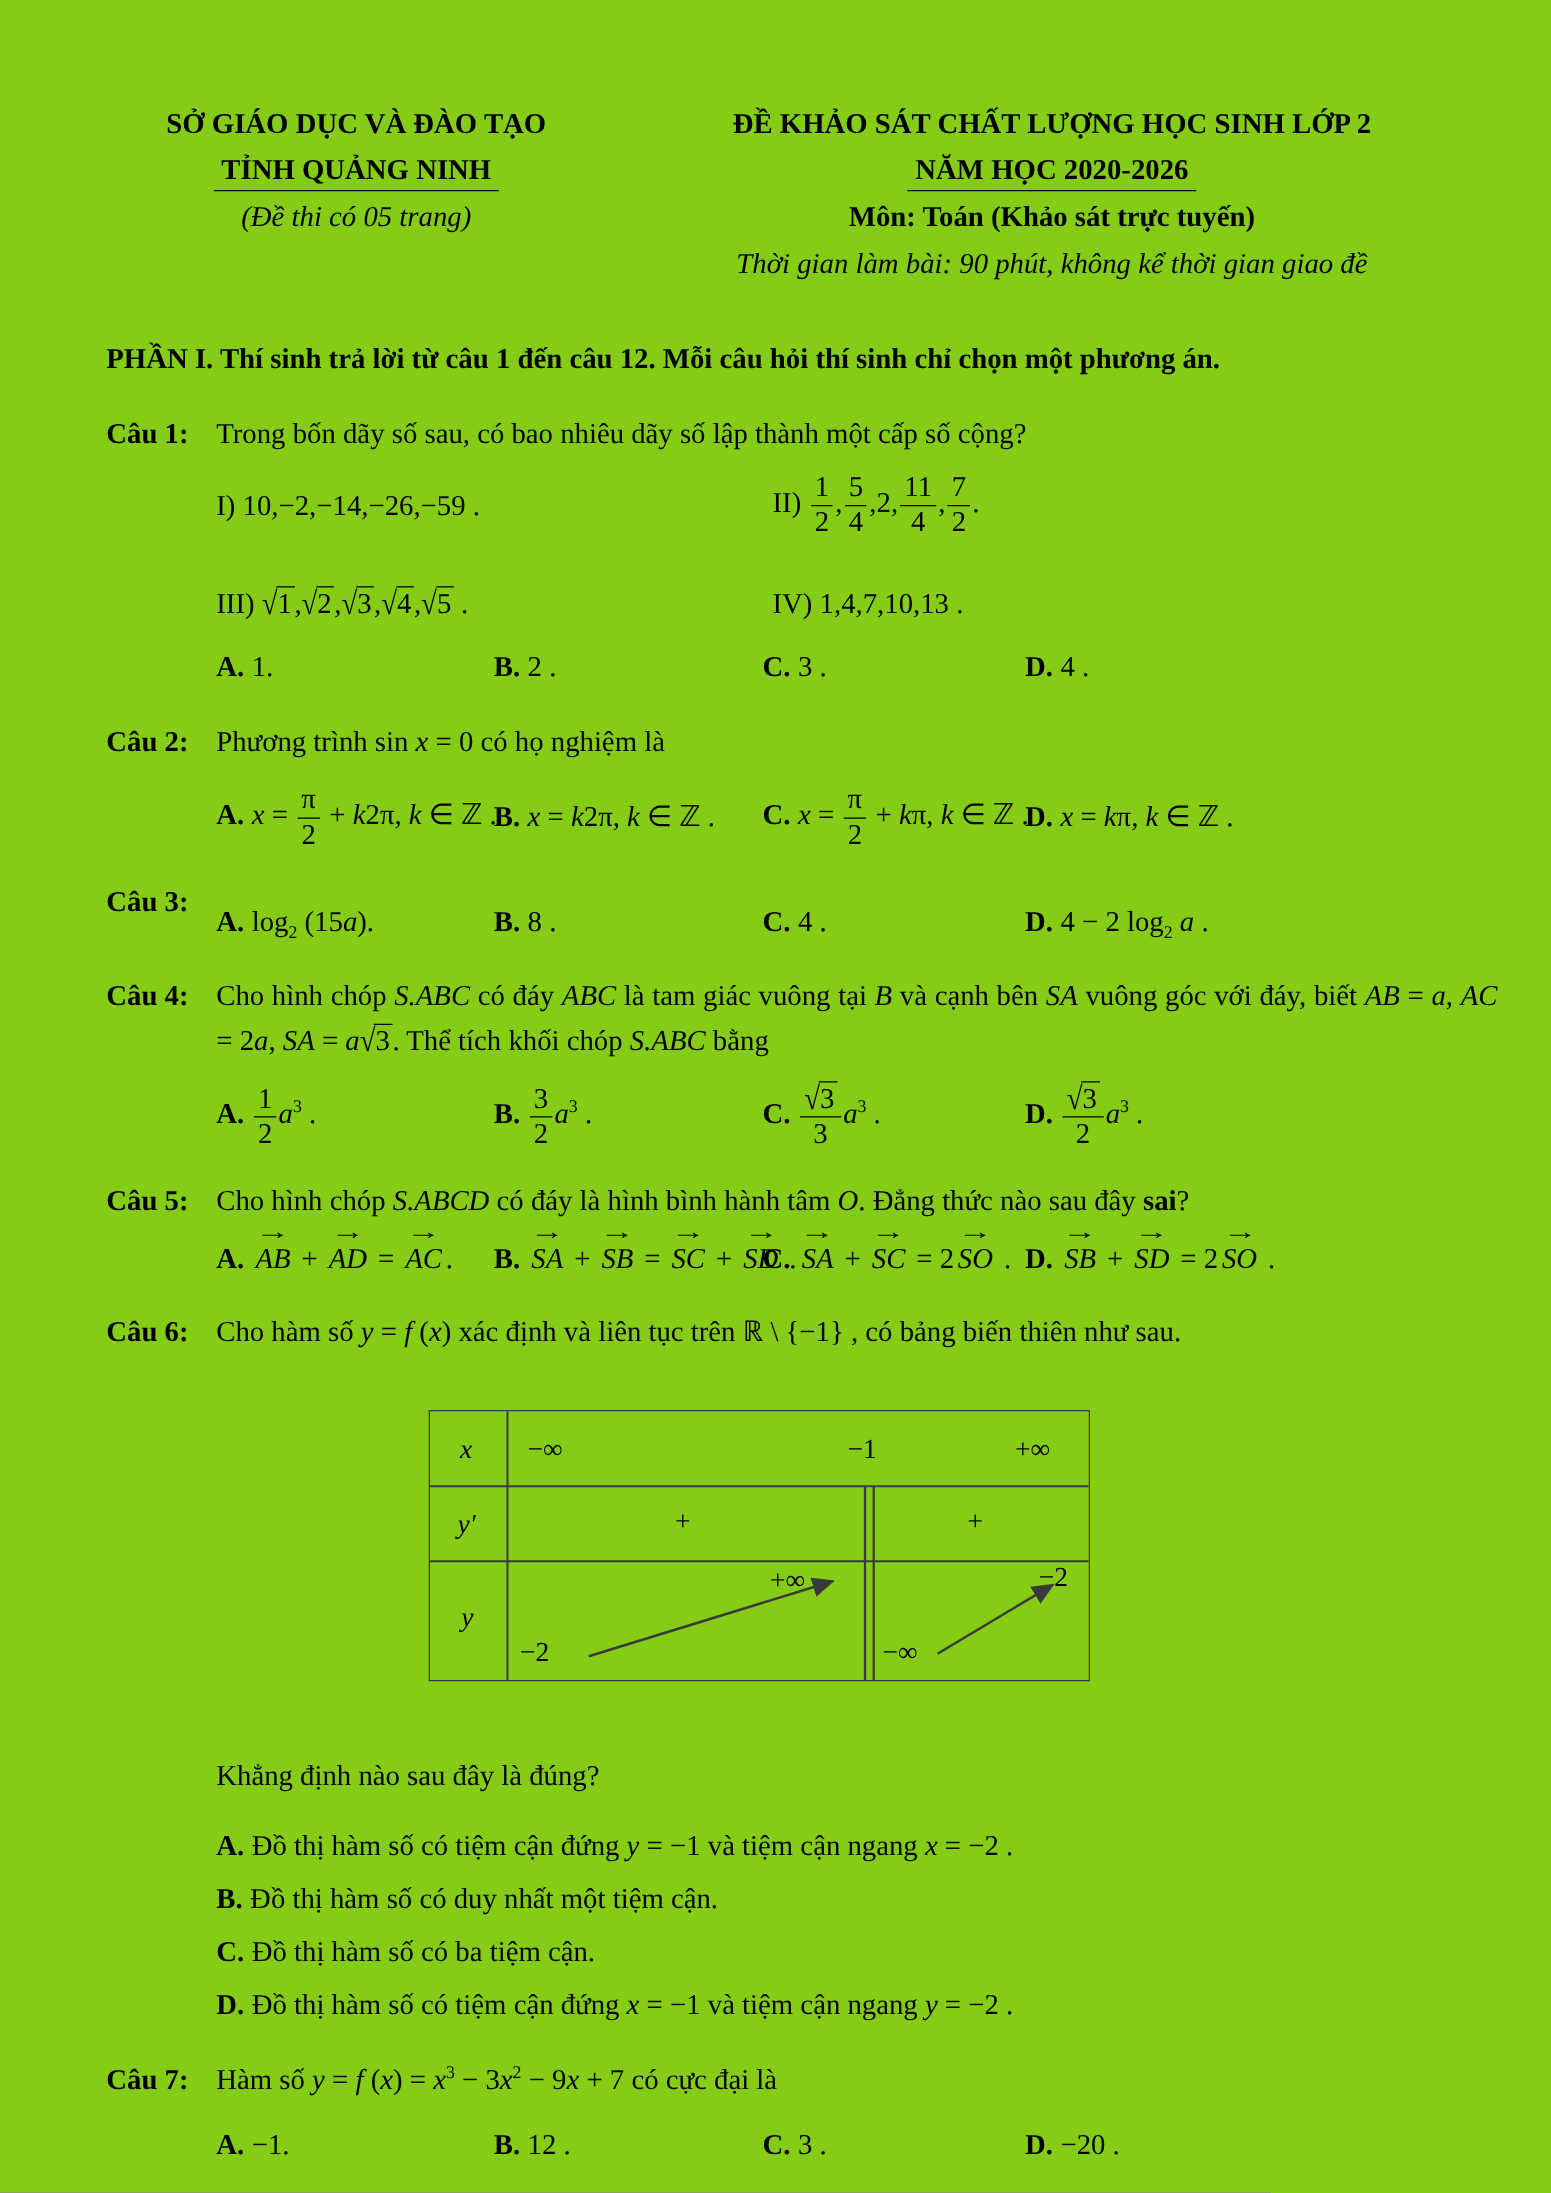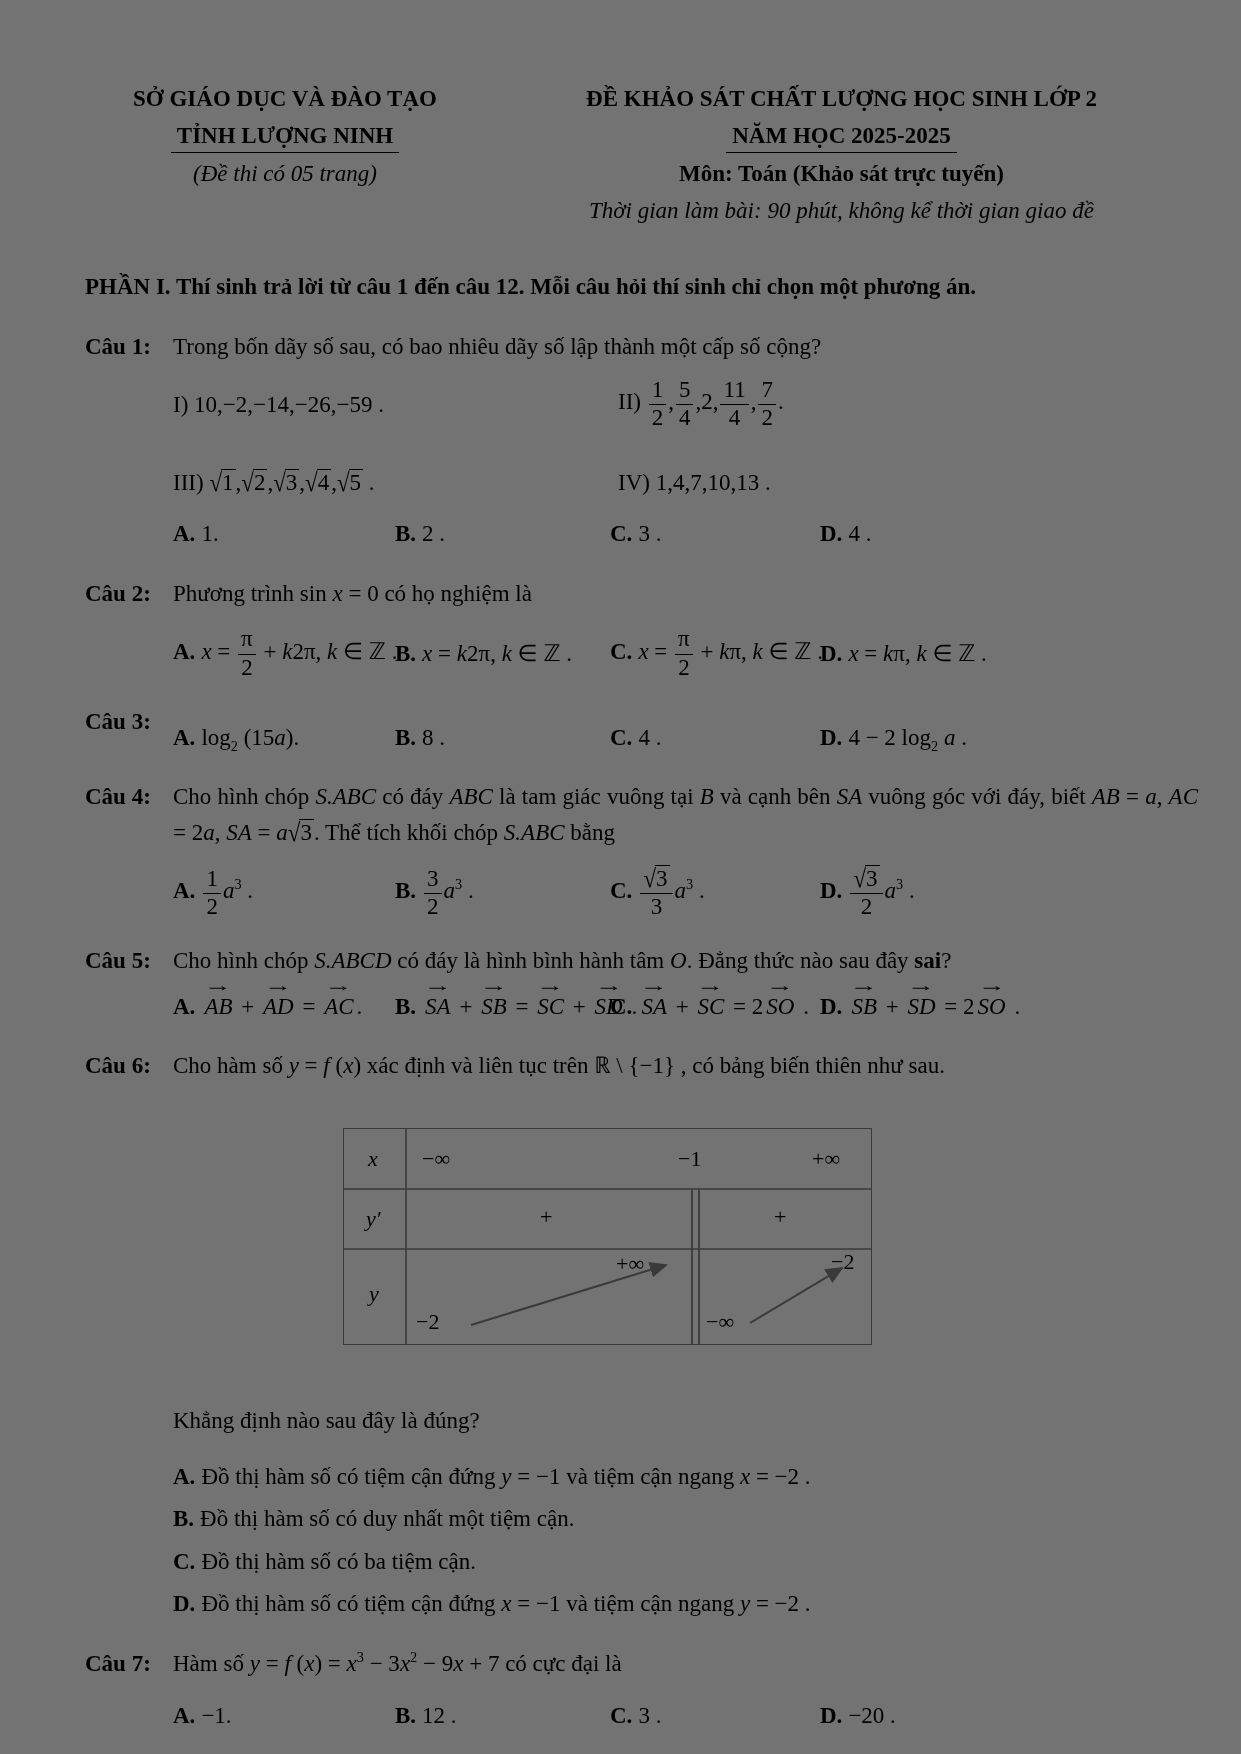--- a/index.html
+++ b/index.html
@@ -1,17 +1,17 @@
 <!DOCTYPE html>
 <html lang="vi"><head>
 <meta charset="utf-8">
 <style>
   html,body { margin:0; padding:0; background:#888; }
   .page {
-    width:1241px; height:1754px; background:#737373; color:#000;
+    width:1241px; height:1754px; background:#84cc16; color:#000;
     font-family:"Liberation Serif", serif; font-size:23px; line-height:1.55;
     box-sizing:border-box; padding:80px 43px 40px 85px; margin:0 auto;
     overflow:hidden; position:relative;
   }
   
   .header { display:flex; }
   .hl { width:400px; text-align:center; }
   .hr { flex:1; text-align:center; }
   .hline { line-height:1.62; }
   .b { font-weight:bold; }
@@ -51,26 +51,26 @@
   .mathvar { font-style:italic; }
 </style>
 </head>
 <body>
 
 <div class="page">
 
   <div class="header">
     <div class="hl">
       <div class="hline b">SỞ GIÁO DỤC VÀ ĐÀO TẠO</div>
-      <div class="hline b"><span class="ul">TỈNH LƯỢNG NINH</span></div>
+      <div class="hline b"><span class="ul">TỈNH QUẢNG NINH</span></div>
       <div class="hline i">(Đề thi có 05 trang)</div>
     </div>
     <div class="hr">
       <div class="hline b">ĐỀ KHẢO SÁT CHẤT LƯỢNG HỌC SINH LỚP 2</div>
-      <div class="hline b"><span class="ul">NĂM HỌC 2025-2025</span></div>
+      <div class="hline b"><span class="ul">NĂM HỌC 2020-2026</span></div>
       <div class="hline b">Môn: Toán (Khảo sát trực tuyến)</div>
       <div class="hline i">Thời gian làm bài: 90 phút, không kể thời gian giao đề</div>
     </div>
   </div>
 
   <div class="part-heading">PHẦN I. Thí sinh trả lời từ câu 1 đến câu 12. Mỗi câu hỏi thí sinh chỉ chọn một phương án.</div>
 
   <div class="q">
     <div class="qlabel">Câu 1:</div>
     <div class="qbody">

